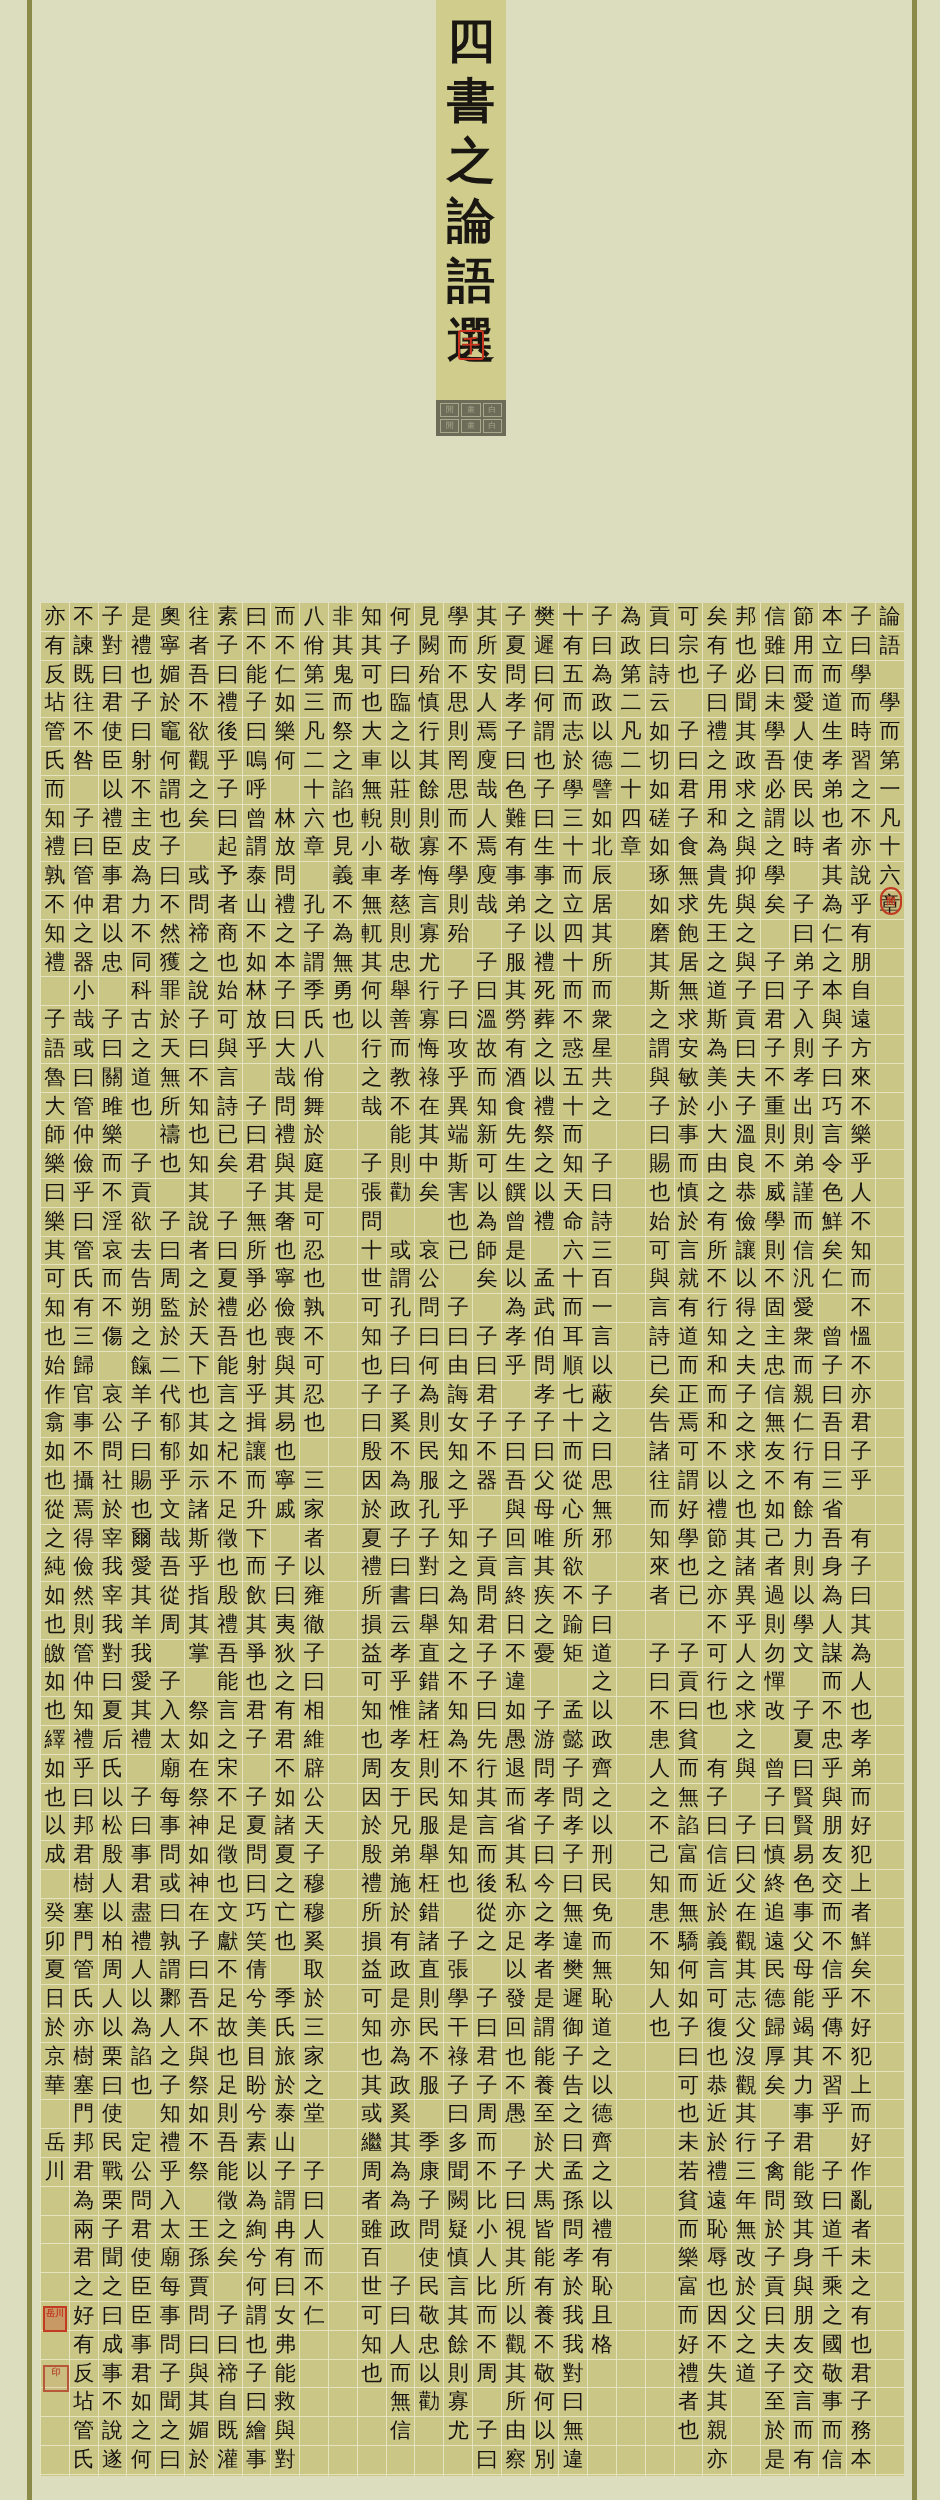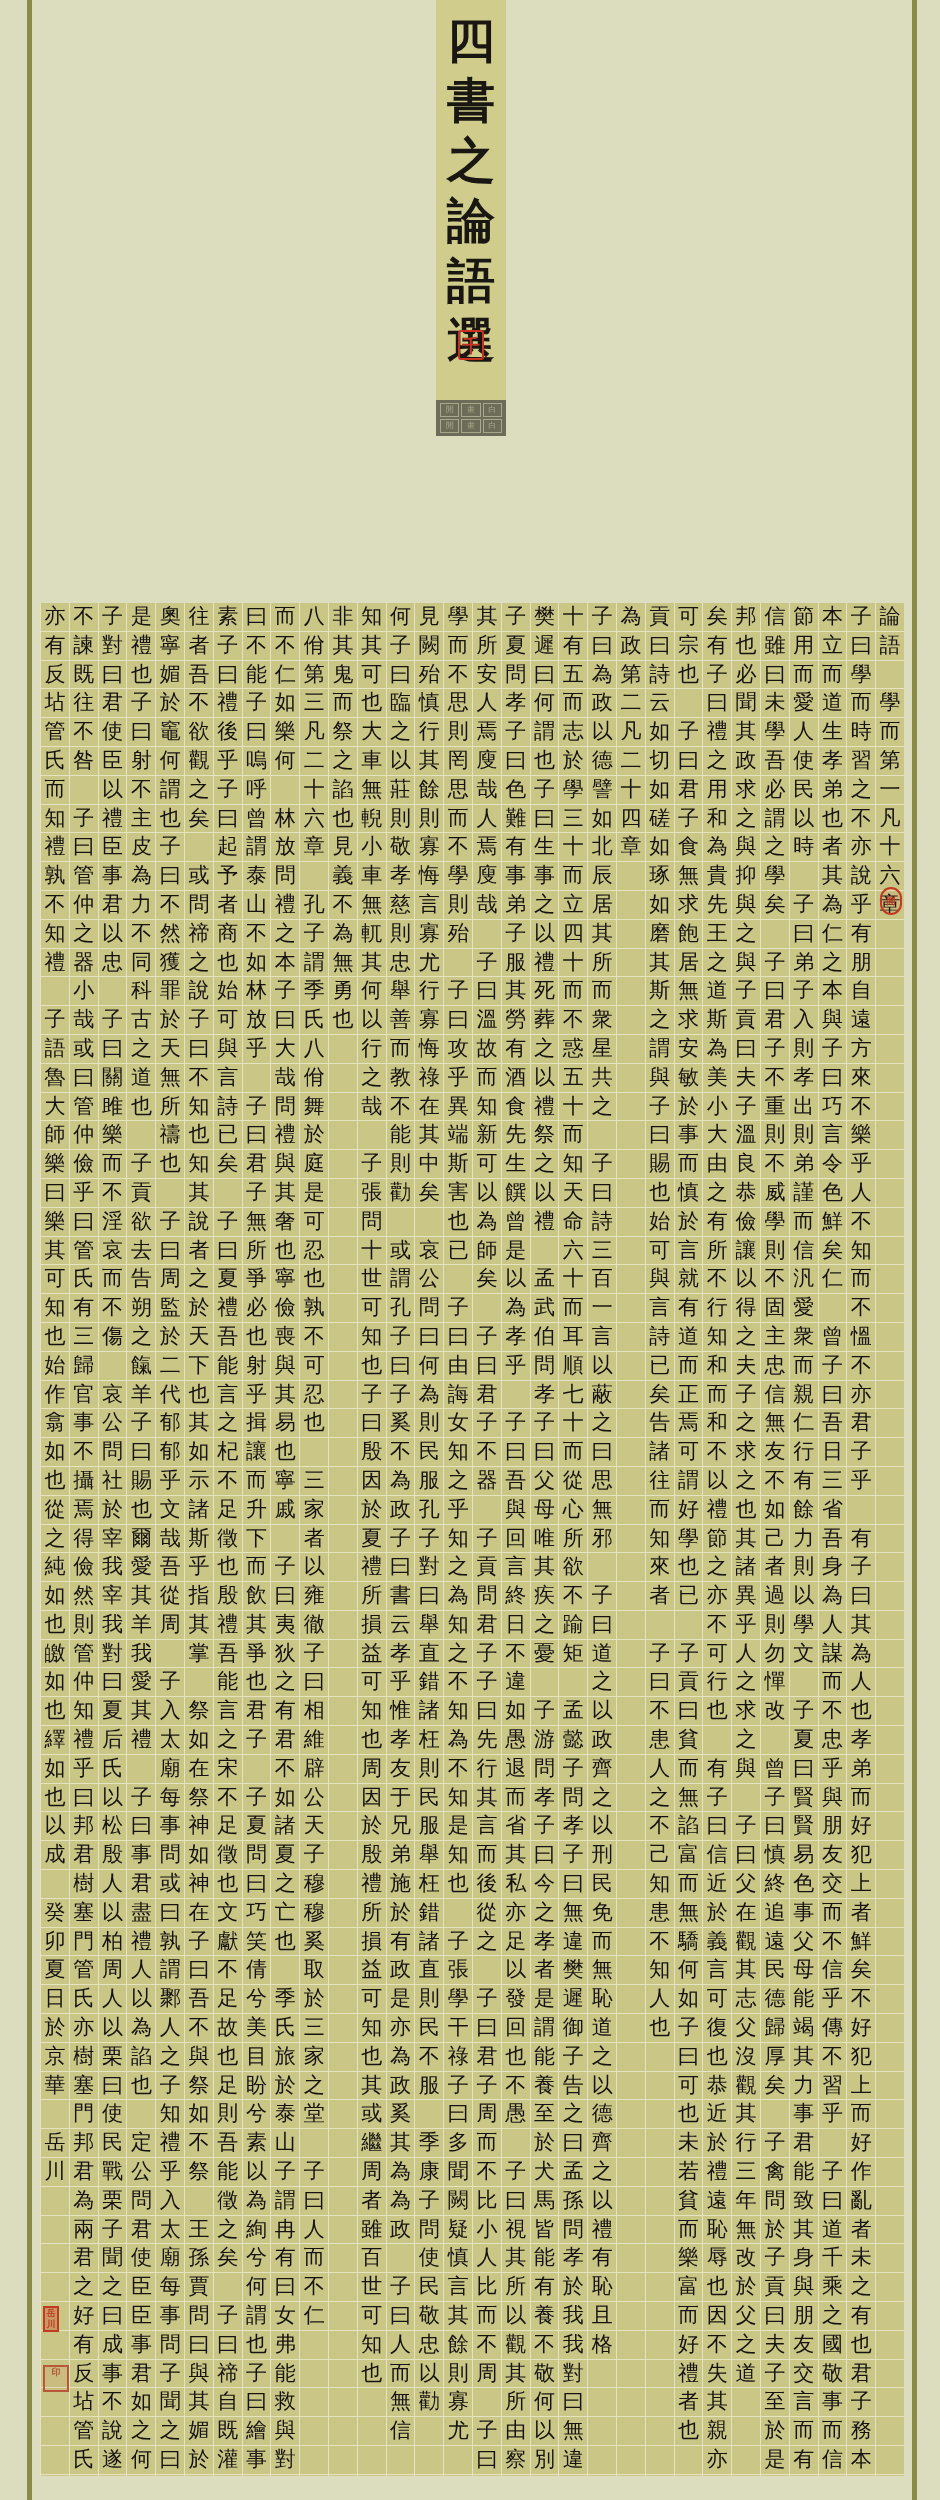--- a/index.html
+++ b/index.html
@@ -55,21 +55,21 @@
     border-bottom: 1px solid #e6e4c0; box-sizing: border-box;
     font-size: 21px; line-height: 27px; text-align: center; color: #151210;
     font-family: "DejaVu Serif", serif;
   }
   .seal {
     position: absolute; border: 2px solid #c23a22; color: #c23a22;
     font-weight: bold; text-align: center; box-sizing: border-box;
     background: rgba(200, 80, 50, 0.08);
   }
   .seal.round { left: 880px; top: 887px; width: 22px; height: 28px; border-radius: 12px; font-size: 9px; line-height: 24px; }
-  .seal.sig1 { left: 43px; top: 2306px; width: 16px; height: 26px; font-size: 9px; line-height: 11px; background: rgba(200,70,40,0.35); }
+  .seal.sig1 { left: 43px; top: 2306px; width: 24px; height: 26px; font-size: 9px; line-height: 11px; background: rgba(200,70,40,0.35); }
   .seal.sig2 { left: 43px; top: 2365px; width: 26px; height: 27px; font-size: 9px; line-height: 11px; border-color: #b8583a; color: #b8583a; }
 </style>
 </head>
 <body>
 
 <div class="border-line left"></div>
 <div class="border-line right"></div>
 
 <div class="title-strip">
   <div class="title-chars">

